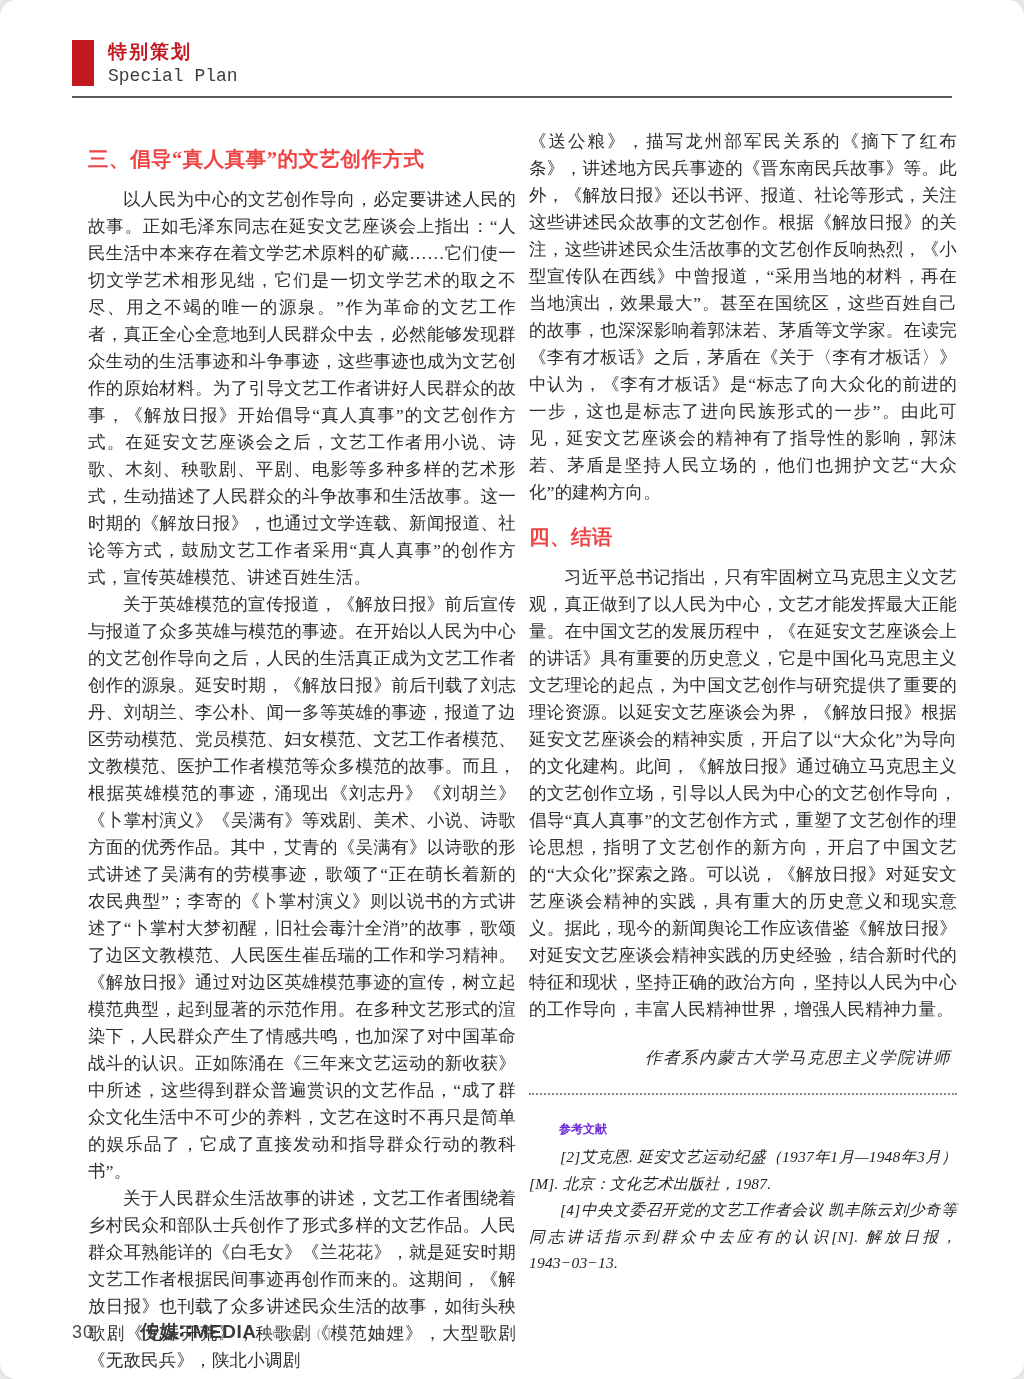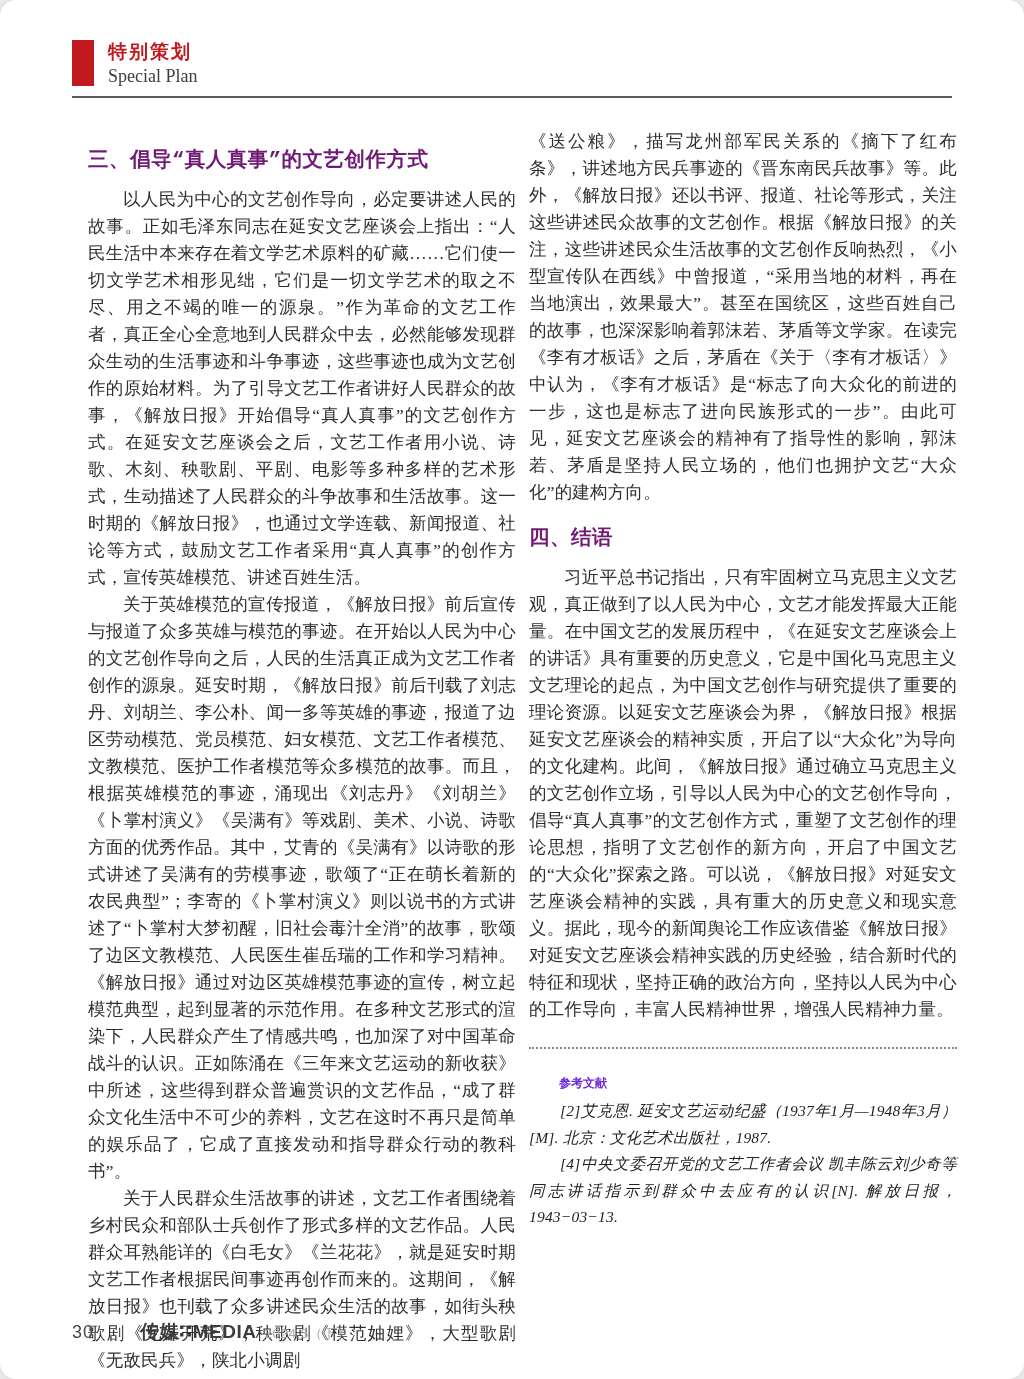--- a/index.html
+++ b/index.html
@@ -18,38 +18,38 @@
   
   .header { padding: 40px 72px 0 72px; }
   .header-row { display: flex; align-items: flex-start; }
   .red-block { width: 22px; height: 46px; margin-right: 14px; }
   .header-titles { display: flex; flex-direction: column; }
   .section-cn {
     font-family: "Liberation Sans", "DejaVu Sans", sans-serif;
     font-weight: bold; font-size: 19px; line-height: 24px; letter-spacing: 2px;
   }
   .section-en {
-    font-family: Liberation Serif, serif;
+    font-family: Liberation Mono, monospace;
     font-size: 18px; line-height: 24px; color: #3d3d3d;
   }
   .header-rule { border: none; border-top: 2px solid #5a5a5a; margin: 8px 72px 0 72px; }
   
   .content {
     display: flex; gap: 13px;
     padding: 30px 70px 0 88px;
   }
   .col { width: 428px; flex: 0 0 428px; }
   .body-text {
     font-size: 17.5px; line-height: 27px; color: #2e2e2e;
     text-align: justify; letter-spacing: 0.2px;
   }
   .body-text.indent { text-indent: 2em; }
   h2.sec-heading {
-    font-family: Liberation Mono, monospace;
-    font-size: 20.5px; color: #701a75; font-weight: bold;
+    font-family: Liberation Serif, serif;
+    font-size: 20.5px; color: #ef4444; font-weight: bold;
     margin: 17px 0 13px 0; letter-spacing: 0.5px;
   }
   .author-note {
     margin-top: 24px; text-align: right;
     font-style: italic; font-size: 16.5px; letter-spacing: 1.5px;
     color: #2e2e2e; padding-right: 6px;
   }
   .dotted-divider {
     margin-top: 24px; height: 0;
     border-bottom: 2px dotted #8a8a8a;
@@ -97,20 +97,21 @@
       <p class="body-text indent">以人民为中心的文艺创作导向，必定要讲述人民的故事。正如毛泽东同志在延安文艺座谈会上指出：“人民生活中本来存在着文学艺术原料的矿藏……它们使一切文学艺术相形见绌，它们是一切文学艺术的取之不尽、用之不竭的唯一的源泉。”作为革命的文艺工作者，真正全心全意地到人民群众中去，必然能够发现群众生动的生活事迹和斗争事迹，这些事迹也成为文艺创作的原始材料。为了引导文艺工作者讲好人民群众的故事，《解放日报》开始倡导“真人真事”的文艺创作方式。在延安文艺座谈会之后，文艺工作者用小说、诗歌、木刻、秧歌剧、平剧、电影等多种多样的艺术形式，生动描述了人民群众的斗争故事和生活故事。这一时期的《解放日报》，也通过文学连载、新闻报道、社论等方式，鼓励文艺工作者采用“真人真事”的创作方式，宣传英雄模范、讲述百姓生活。</p>
       <p class="body-text indent">关于英雄模范的宣传报道，《解放日报》前后宣传与报道了众多英雄与模范的事迹。在开始以人民为中心的文艺创作导向之后，人民的生活真正成为文艺工作者创作的源泉。延安时期，《解放日报》前后刊载了刘志丹、刘胡兰、李公朴、闻一多等英雄的事迹，报道了边区劳动模范、党员模范、妇女模范、文艺工作者模范、文教模范、医护工作者模范等众多模范的故事。而且，根据英雄模范的事迹，涌现出《刘志丹》《刘胡兰》《卜掌村演义》《吴满有》等戏剧、美术、小说、诗歌方面的优秀作品。其中，艾青的《吴满有》以诗歌的形式讲述了吴满有的劳模事迹，歌颂了“正在萌长着新的农民典型”；李寄的《卜掌村演义》则以说书的方式讲述了“卜掌村大梦初醒，旧社会毒汁全消”的故事，歌颂了边区文教模范、人民医生崔岳瑞的工作和学习精神。《解放日报》通过对边区英雄模范事迹的宣传，树立起模范典型，起到显著的示范作用。在多种文艺形式的渲染下，人民群众产生了情感共鸣，也加深了对中国革命战斗的认识。正如陈涌在《三年来文艺运动的新收获》中所述，这些得到群众普遍赏识的文艺作品，“成了群众文化生活中不可少的养料，文艺在这时不再只是简单的娱乐品了，它成了直接发动和指导群众行动的教科书”。</p>
       <p class="body-text indent">关于人民群众生活故事的讲述，文艺工作者围绕着乡村民众和部队士兵创作了形式多样的文艺作品。人民群众耳熟能详的《白毛女》《兰花花》，就是延安时期文艺工作者根据民间事迹再创作而来的。这期间，《解放日报》也刊载了众多讲述民众生活的故事，如街头秧歌剧《兄妹开荒》，秧歌剧《模范妯娌》，大型歌剧《无敌民兵》，陕北小调剧</p>
     </div>
 
     <div class="col">
       <p class="body-text">《送公粮》，描写龙州部军民关系的《摘下了红布条》，讲述地方民兵事迹的《晋东南民兵故事》等。此外，《解放日报》还以书评、报道、社论等形式，关注这些讲述民众故事的文艺创作。根据《解放日报》的关注，这些讲述民众生活故事的文艺创作反响热烈，《小型宣传队在西线》中曾报道，“采用当地的材料，再在当地演出，效果最大”。甚至在国统区，这些百姓自己的故事，也深深影响着郭沫若、茅盾等文学家。在读完《李有才板话》之后，茅盾在《关于〈李有才板话〉》中认为，《李有才板话》是“标志了向大众化的前进的一步，这也是标志了进向民族形式的一步”。由此可见，延安文艺座谈会的精神有了指导性的影响，郭沫若、茅盾是坚持人民立场的，他们也拥护文艺“大众化”的建构方向。</p>
       <h2 class="sec-heading">四、结语</h2>
       <p class="body-text indent">习近平总书记指出，只有牢固树立马克思主义文艺观，真正做到了以人民为中心，文艺才能发挥最大正能量。在中国文艺的发展历程中，《在延安文艺座谈会上的讲话》具有重要的历史意义，它是中国化马克思主义文艺理论的起点，为中国文艺创作与研究提供了重要的理论资源。以延安文艺座谈会为界，《解放日报》根据延安文艺座谈会的精神实质，开启了以“大众化”为导向的文化建构。此间，《解放日报》通过确立马克思主义的文艺创作立场，引导以人民为中心的文艺创作导向，倡导“真人真事”的文艺创作方式，重塑了文艺创作的理论思想，指明了文艺创作的新方向，开启了中国文艺的“大众化”探索之路。可以说，《解放日报》对延安文艺座谈会精神的实践，具有重大的历史意义和现实意义。据此，现今的新闻舆论工作应该借鉴《解放日报》对延安文艺座谈会精神实践的历史经验，结合新时代的特征和现状，坚持正确的政治方向，坚持以人民为中心的工作导向，丰富人民精神世界，增强人民精神力量。</p>
 
+      <div class="author-note">作者系内蒙古大学马克思主义学院讲师</div>
 
       <div class="dotted-divider"></div>
 
       <div class="references">
         <div class="ref-title">参考文献</div>
         <p class="ref-item">[2]艾克恩. 延安文艺运动纪盛（1937年1月—1948年3月）[M]. 北京：文化艺术出版社，1987.</p>
         <p class="ref-item">[4]中央文委召开党的文艺工作者会议 凯丰陈云刘少奇等同志讲话指示到群众中去应有的认识[N]. 解放日报，1943−03−13.</p>
       </div>
 
     </div>

